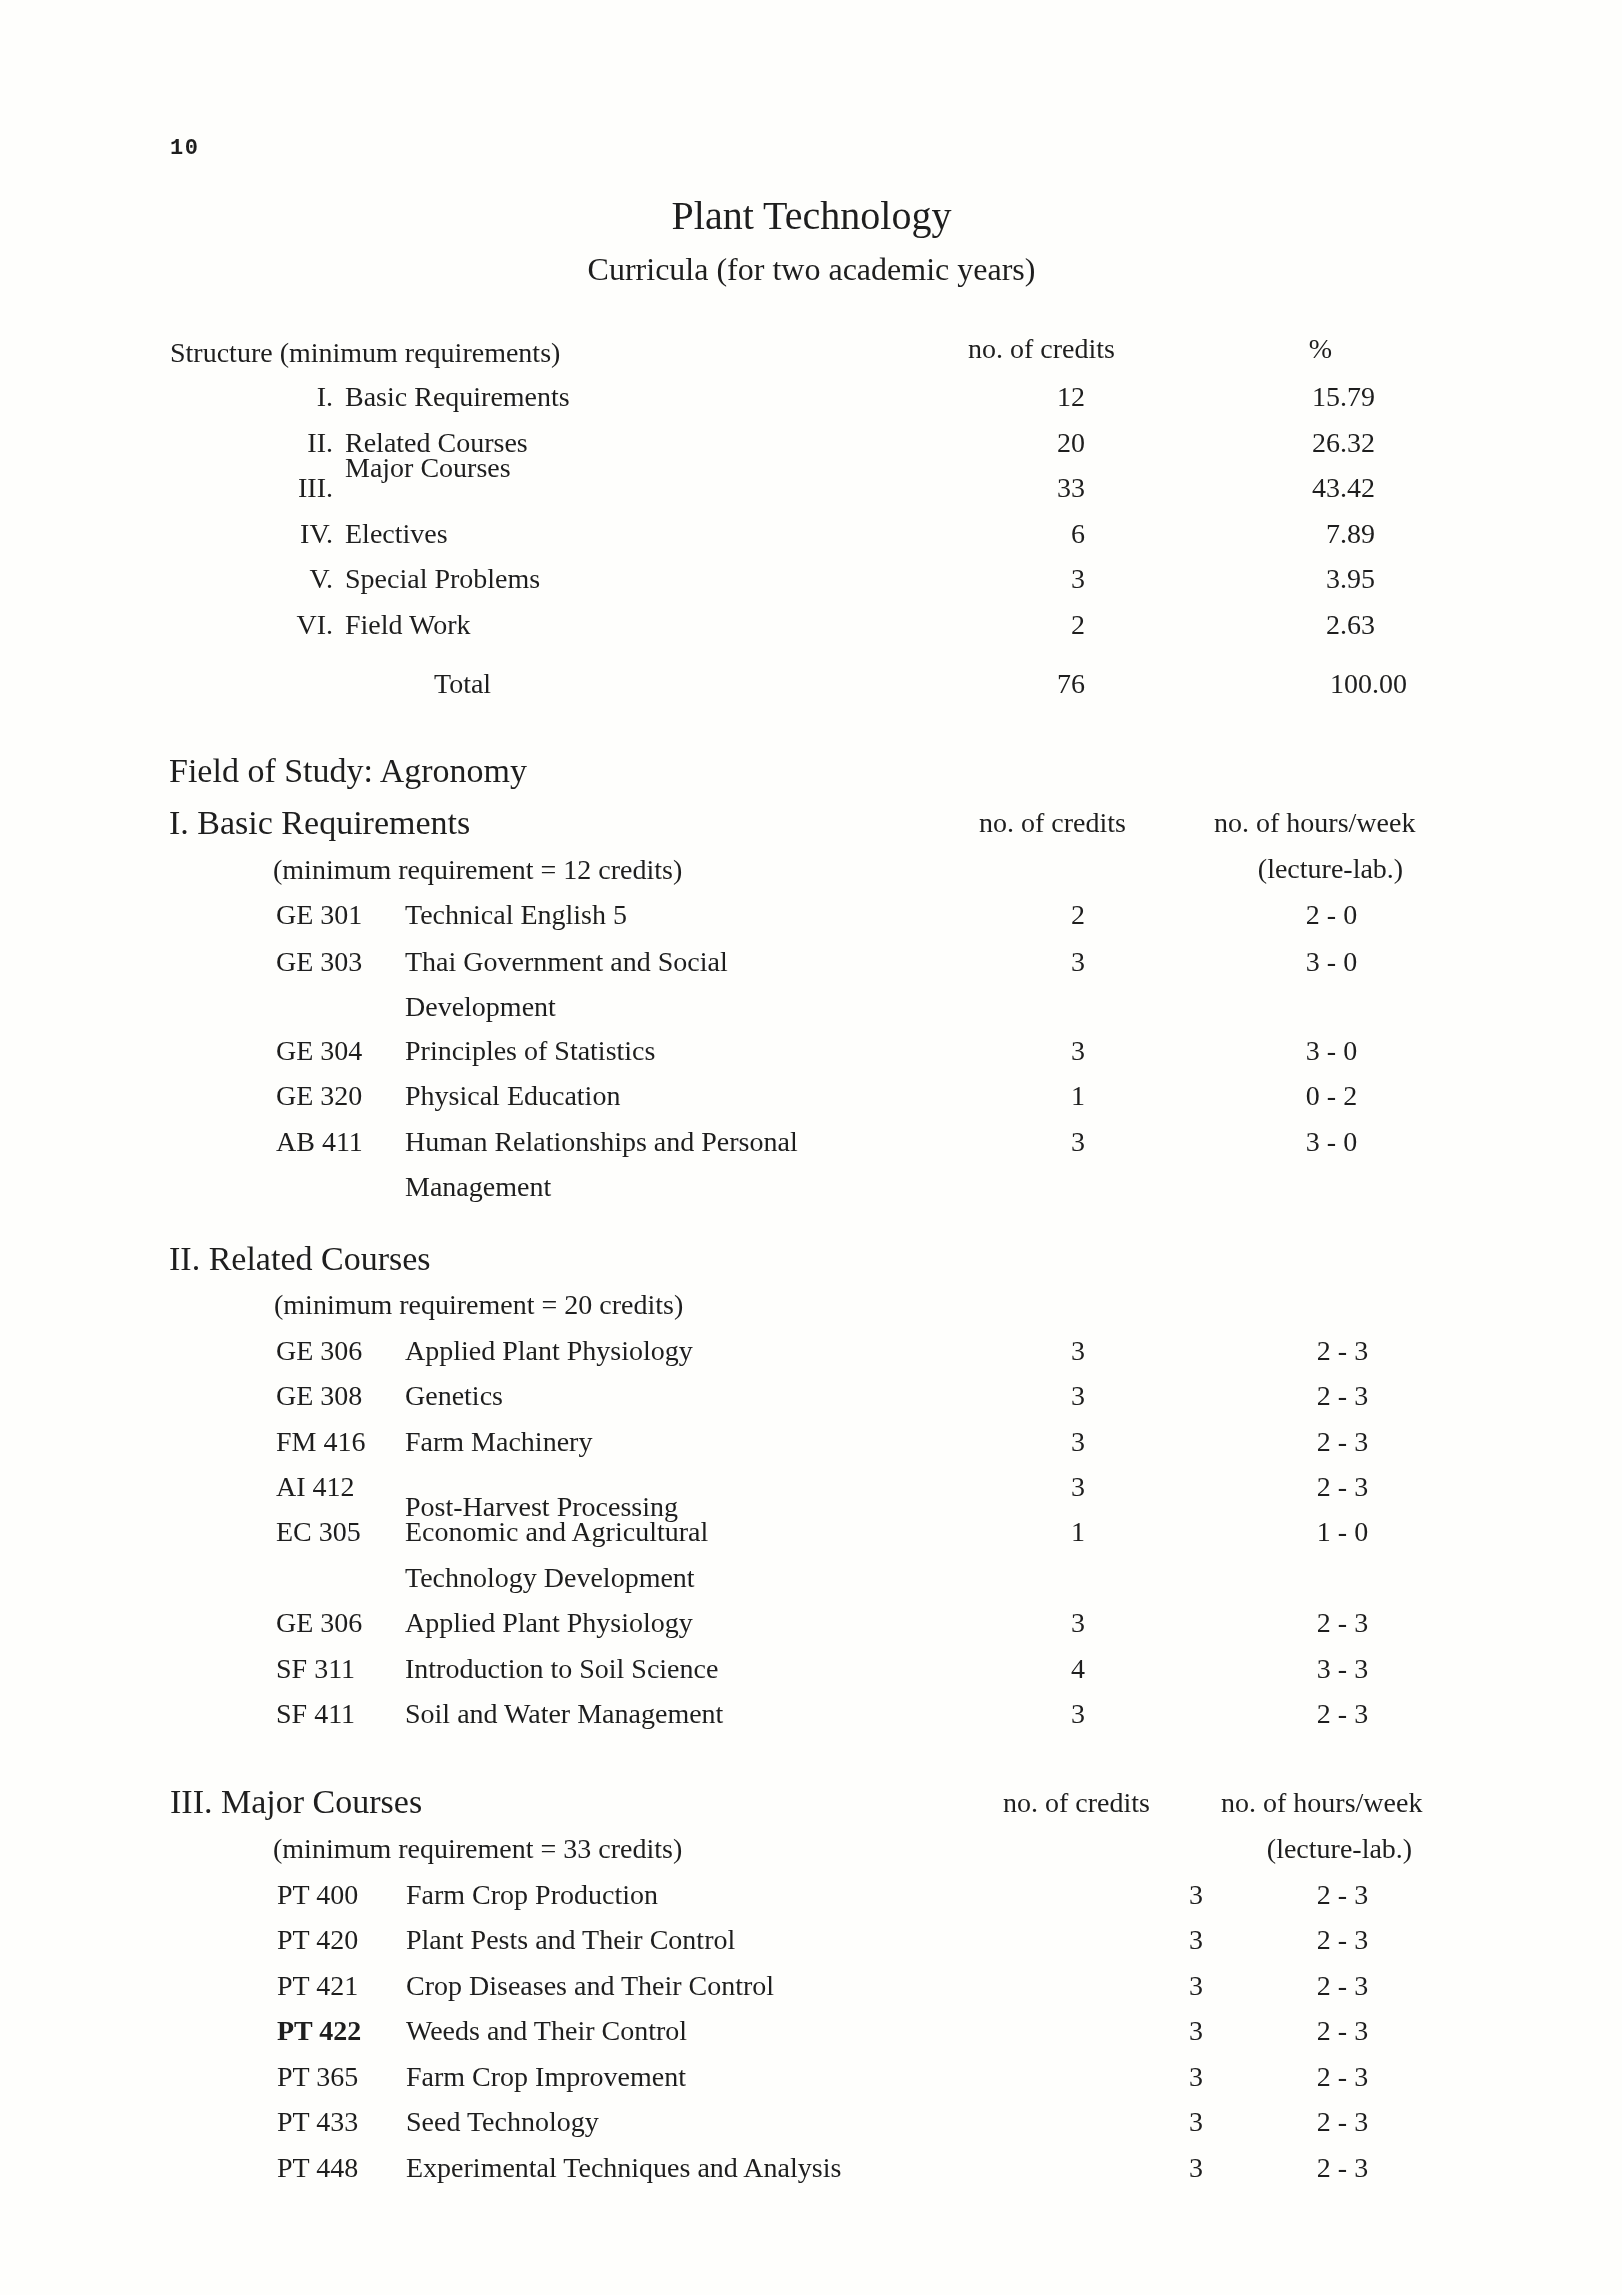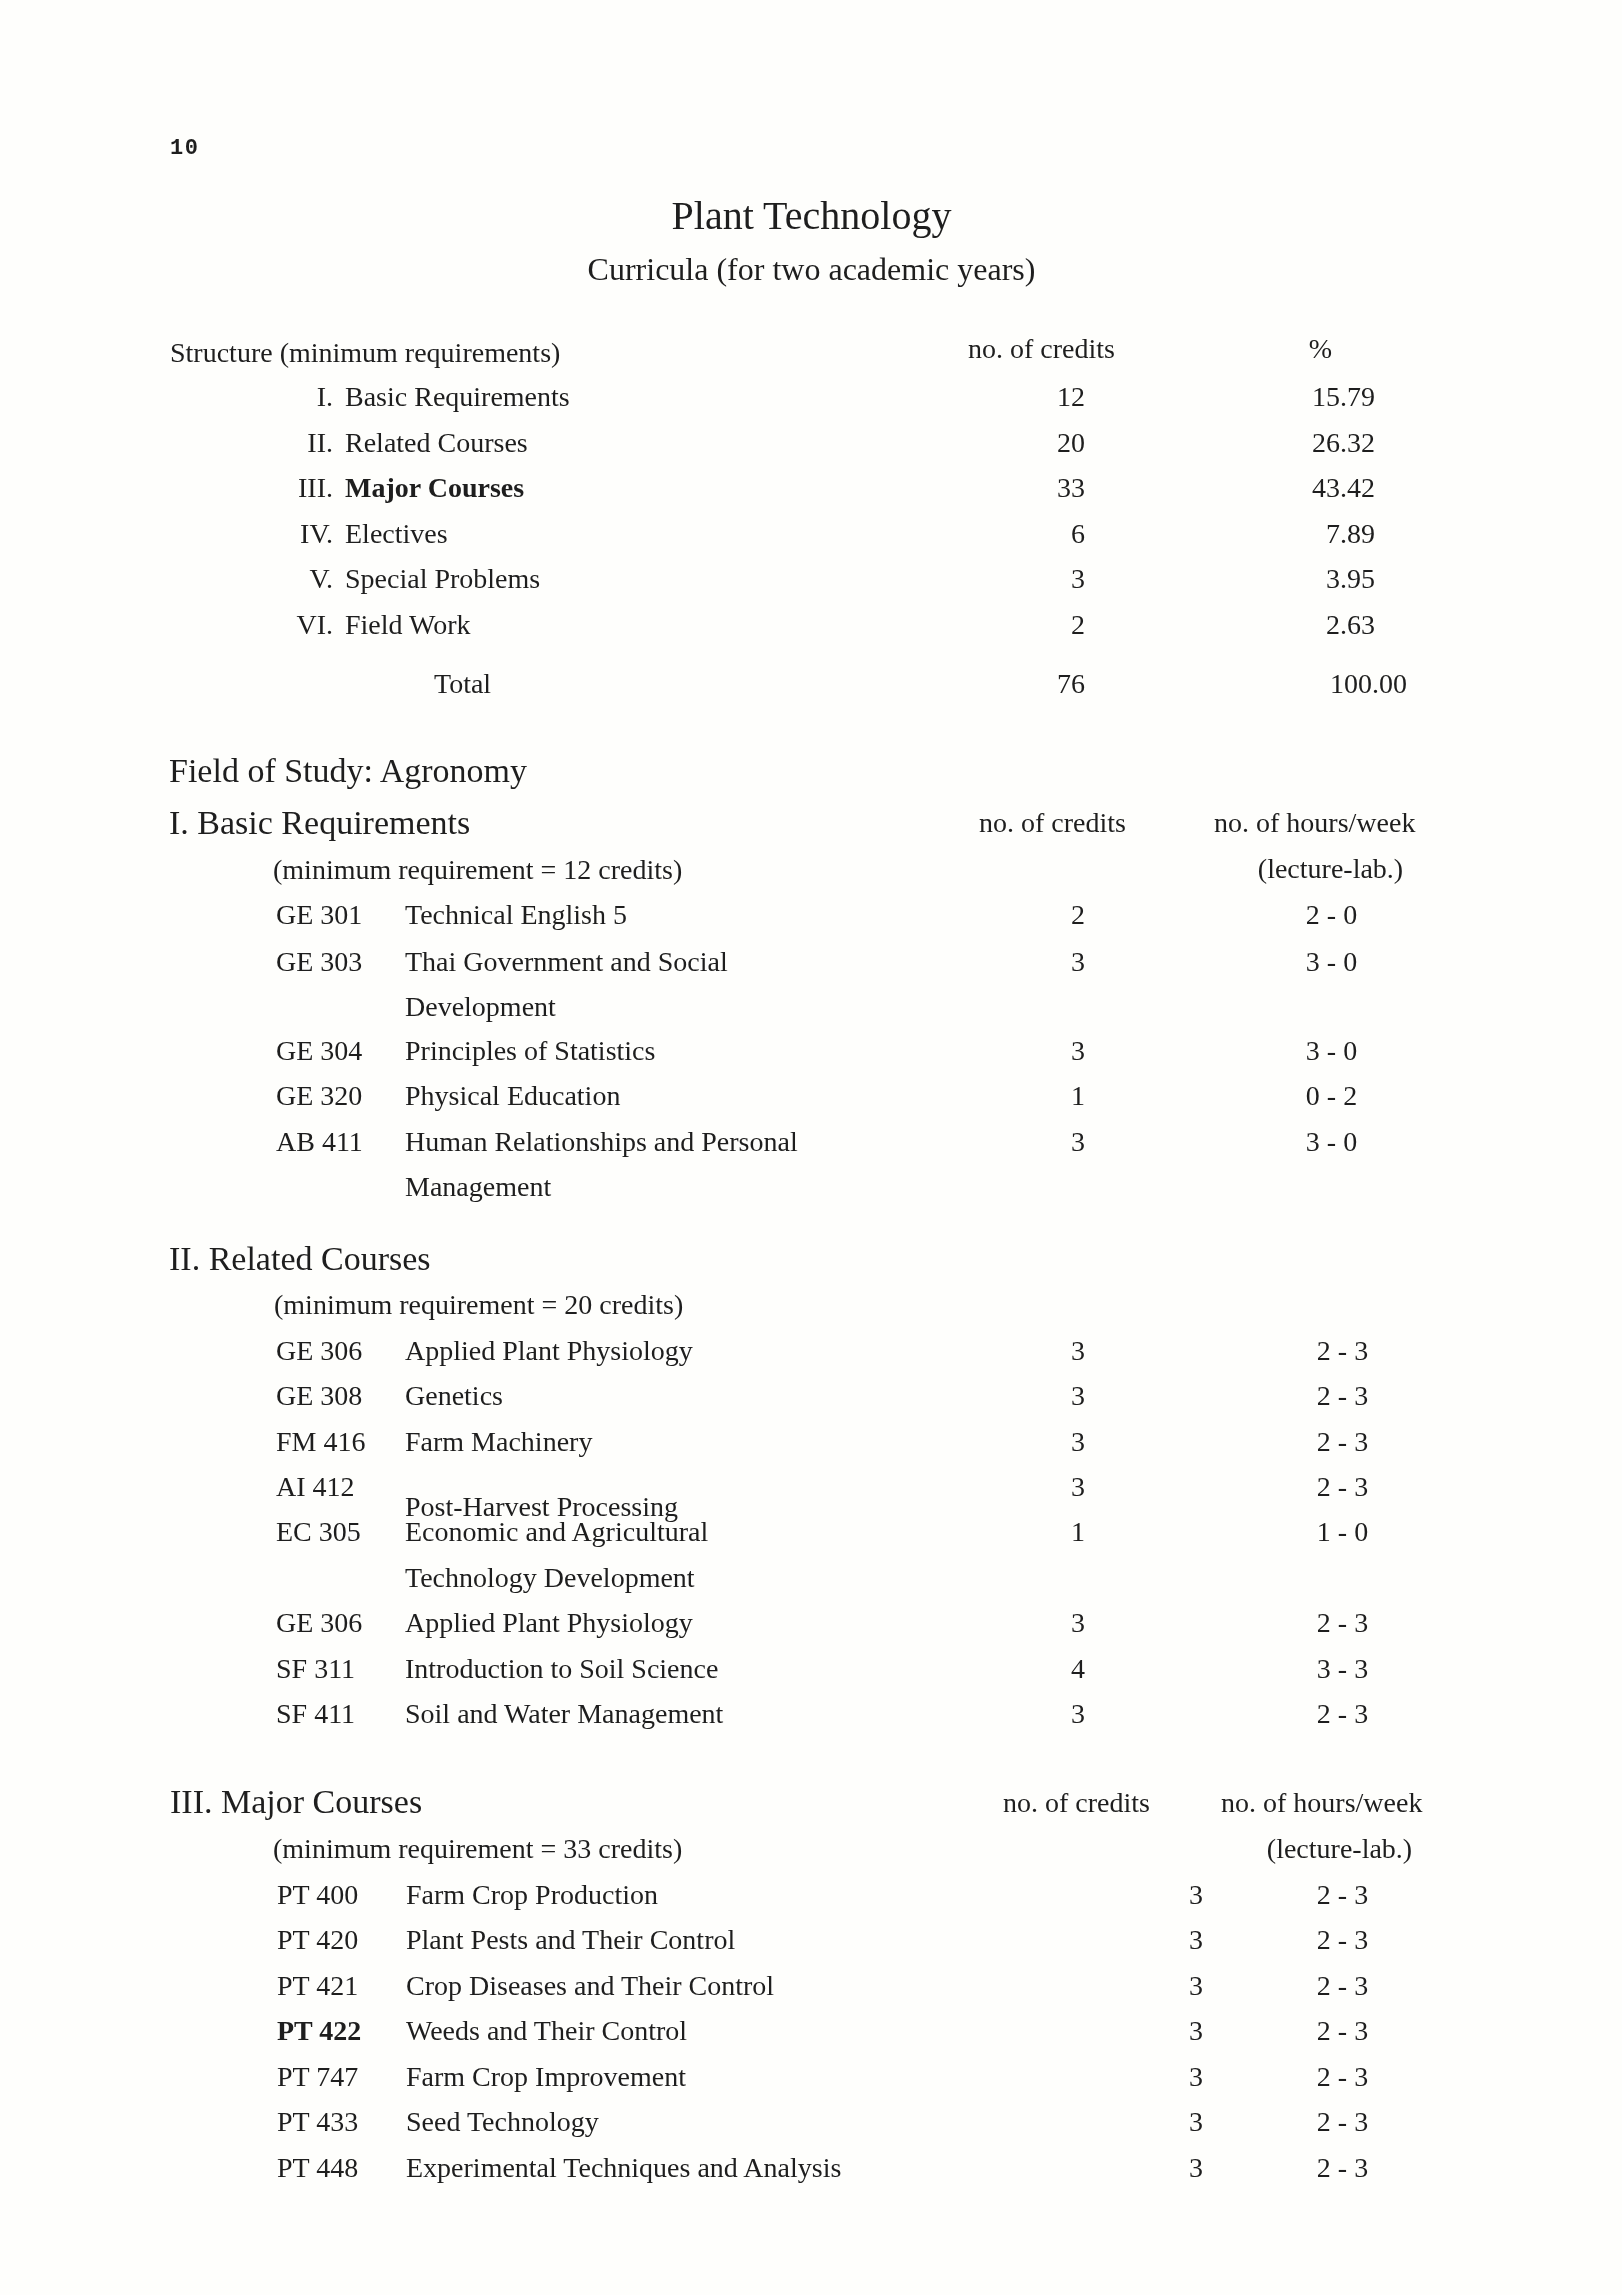--- a/index.html
+++ b/index.html
@@ -75,21 +75,21 @@
       <div class="line right" style="left:1232px; width:143px; top:379px;">15.79</div>
     </div>
     <div>
       <div class="line right" style="left:249px; width:84px; top:425px;">II.</div>
       <div class="line" style="left:345px; top:425px;">Related Courses</div>
       <div class="line right" style="left:1012px; width:73px; top:425px;">20</div>
       <div class="line right" style="left:1232px; width:143px; top:425px;">26.32</div>
     </div>
     <div>
       <div class="line right" style="left:249px; width:84px; top:470px;">III.</div>
-      <div class="line" style="left:345px; top:470px;font-weight:bold;">Major Courses</div>
+      <div class="line" style="left:345px; top:450px;">Major Courses</div>
       <div class="line right" style="left:1012px; width:73px; top:470px;">33</div>
       <div class="line right" style="left:1232px; width:143px; top:470px;">43.42</div>
     </div>
     <div>
       <div class="line right" style="left:249px; width:84px; top:516px;">IV.</div>
       <div class="line" style="left:345px; top:516px;">Electives</div>
       <div class="line right" style="left:1012px; width:73px; top:516px;">6</div>
       <div class="line right" style="left:1232px; width:143px; top:516px;">7.89</div>
     </div>
     <div>
@@ -234,21 +234,21 @@
       <div class="line right" style="left:1144px; width:59px; top:1968px;">3</div>
       <div class="line center" style="left:1280px; width:125px; top:1968px;">2 - 3</div>
     </div>
     <div>
       <div class="line" style="left:277px; top:2013px;font-weight:bold;">PT 422</div>
       <div class="line" style="left:406px; top:2013px;">Weeds and Their Control</div>
       <div class="line right" style="left:1144px; width:59px; top:2013px;">3</div>
       <div class="line center" style="left:1280px; width:125px; top:2013px;">2 - 3</div>
     </div>
     <div>
-      <div class="line" style="left:277px; top:2059px;">PT 747</div>
+      <div class="line" style="left:277px; top:2059px;">PT 365</div>
       <div class="line" style="left:406px; top:2059px;">Farm Crop Improvement</div>
       <div class="line right" style="left:1144px; width:59px; top:2059px;">3</div>
       <div class="line center" style="left:1280px; width:125px; top:2059px;">2 - 3</div>
     </div>
     <div>
       <div class="line" style="left:277px; top:2104px;">PT 433</div>
       <div class="line" style="left:406px; top:2104px;">Seed Technology</div>
       <div class="line right" style="left:1144px; width:59px; top:2104px;">3</div>
       <div class="line center" style="left:1280px; width:125px; top:2104px;">2 - 3</div>
     </div>

